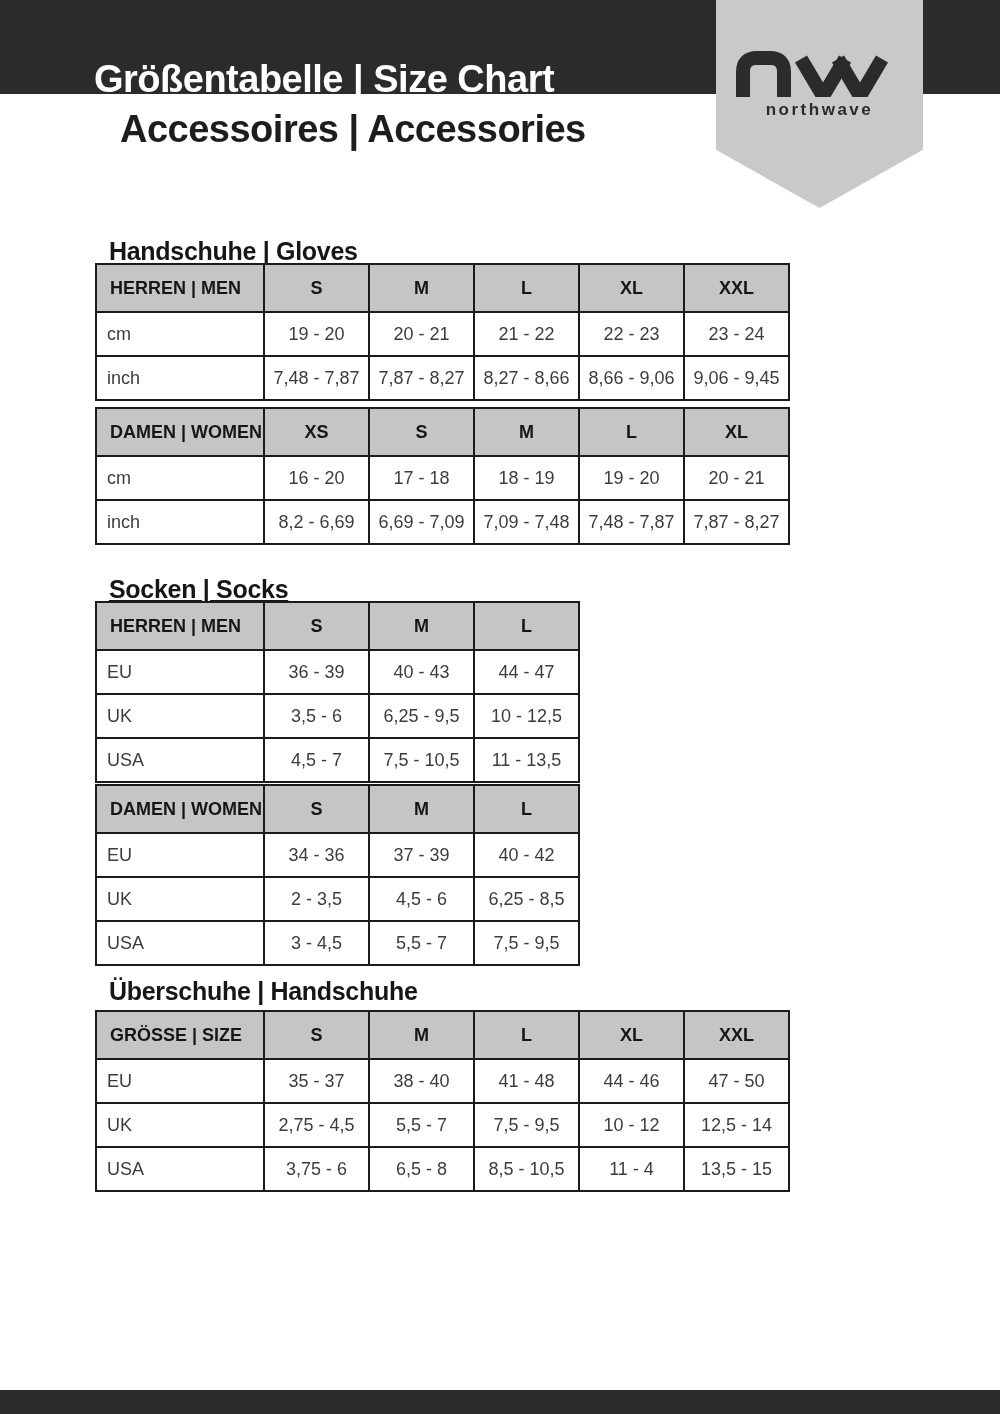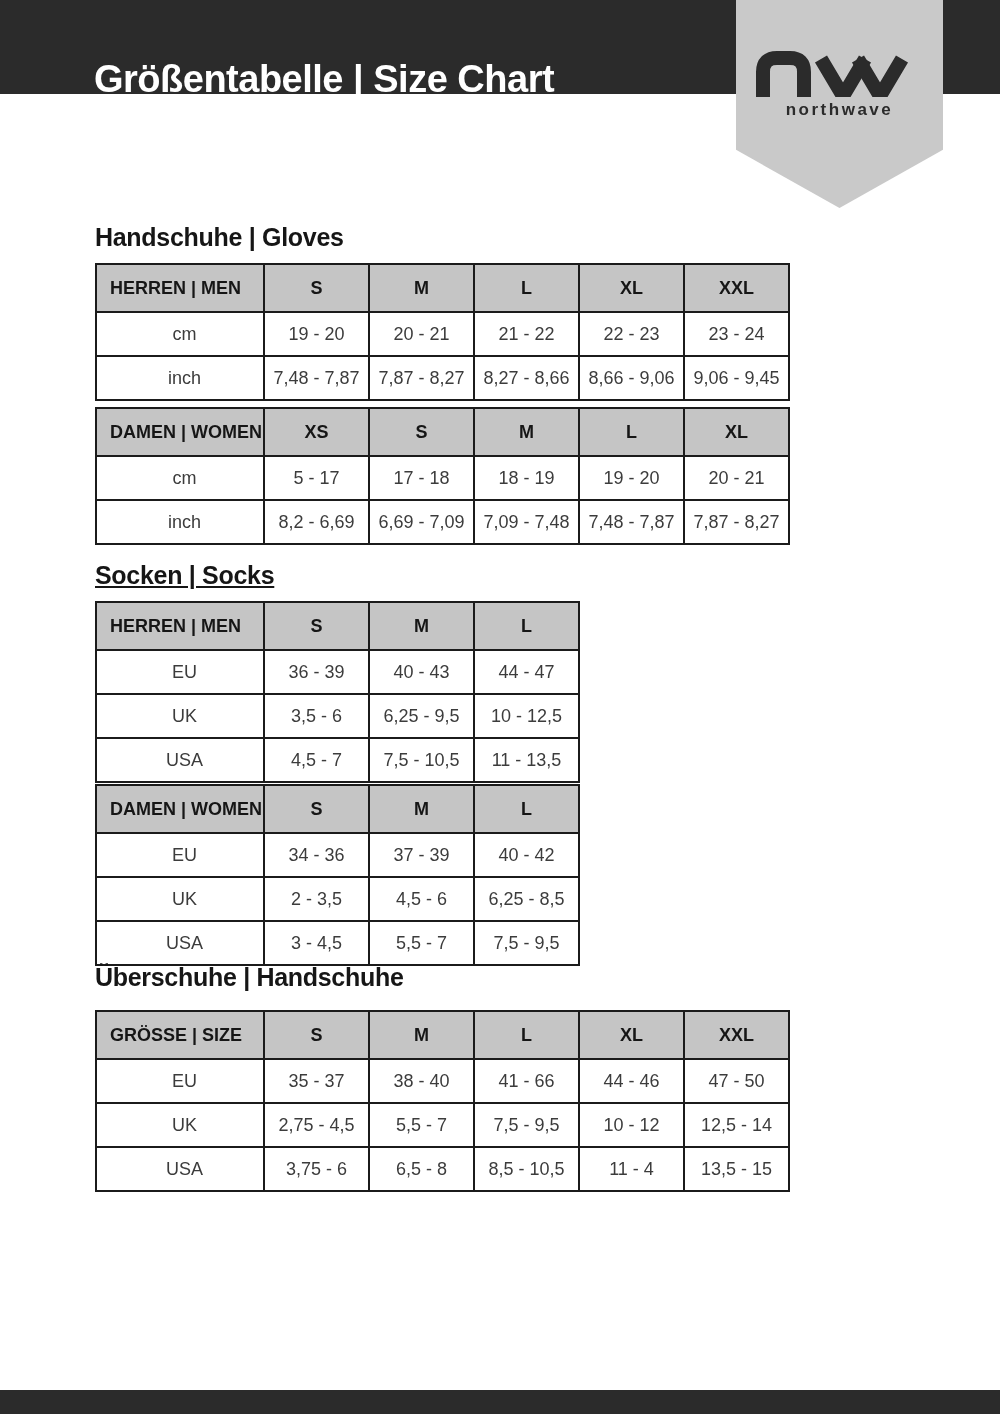--- a/index.html
+++ b/index.html
@@ -8,62 +8,63 @@
 
   
   .top-bar{position:absolute;left:0;top:0;width:1000px;height:94px;background:#2b2b2b;overflow:hidden;padding-left:26px;}
   .page-title{position:absolute;left:94px;bottom:-8px;margin:0;color:#ffffff;
               font-size:38px;font-weight:bold;letter-spacing:-0.5px;white-space:nowrap;line-height:1.18;}
 
   .page-subtitle{position:absolute;left:120px;top:110px;margin:0;color:#1d1d1d;
                  font-size:38px;font-weight:bold;letter-spacing:-0.5px;white-space:nowrap;line-height:1;}
 
   
-  .ribbon{position:absolute;left:736px;top:0;width:207px;height:208px;background:#c9c9c9;
+  .ribbon{position:absolute;left:716px;top:0;width:207px;height:208px;background:#c9c9c9;
           clip-path:polygon(0 0,100% 0,100% 72%,50% 100%,0 72%);z-index:3;}
   .nw-logo{position:absolute;left:19px;top:50px;}
   .wordmark{position:absolute;left:0;top:101px;width:100%;text-align:center;color:#2b2b2b;
             font-size:17px;font-weight:bold;letter-spacing:2.5px;line-height:1;}
 
   
-  .section-heading{position:absolute;margin:0;color:#161616;font-size:25px;font-weight:bold;
+  .section-heading{position:absolute;margin:14px;color:#161616;font-size:25px;font-weight:bold;
                    letter-spacing:-0.3px;line-height:1.1;white-space:nowrap;}
   #h-gloves{left:95px;top:224px;}
   #h-socks{left:95px;top:562px;text-decoration:underline;}
   #h-shoecover{left:95px;top:964px;}
 
   
   table.size-table{position:absolute;border-collapse:collapse;table-layout:fixed;
                    background:#ffffff;}
   table.size-table th, table.size-table td{border:2px solid #1b1b1b;overflow:hidden;white-space:nowrap;}
   table.size-table thead th{background:#c5c5c5;height:44px;color:#161616;font-size:18px;font-weight:bold;}
   table.size-table thead th.corner{text-align:left;padding-left:13px;}
   table.size-table thead th.size{text-align:center;}
   table.size-table td{height:40px;color:#3c3c3c;font-size:18px;font-weight:normal;}
-  table.size-table td.label{text-align:center;padding-left:10px;}
+  table.size-table td.label{text-align:left;padding-left:10px;}
   table.size-table td.value{text-align:center;border-radius:20px;}
 
   #t-gloves-men{left:95px;top:263px;}
   #t-gloves-women{left:95px;top:407px;}
   #t-socks-men{left:95px;top:601px;}
   #t-socks-women{left:95px;top:784px;}
   #t-shoecover{left:95px;top:1010px;}
 
   
   .bottom-bar{position:absolute;left:0;top:1390px;width:1000px;height:24px;background:#2b2b2b;}
 </style>
 </head>
 <body>
 
 <div class="page">
 
   <header class="top-bar">
     <h1 class="page-title">Größentabelle | Size Chart</h1>
   </header>
 
+  <h2 class="page-subtitle">Accessoires | Accessories</h2>
 
   <div class="ribbon">
     <svg class="nw-logo" width="163" height="47" viewBox="0 0 163 47" aria-hidden="true">
       <g fill="none" stroke="#2b2b2b" stroke-width="14" stroke-linejoin="miter" stroke-miterlimit="12">
         <path d="M 8 47 L 8 22 Q 8 8 22 8 L 35 8 Q 49 8 49 22 L 49 47"></path>
         <path d="M 66 9 L 88 46 L 110 9"></path>
         <path d="M 103 9 L 125 46 L 147 9"></path>
       </g>
     </svg>
     <div class="wordmark">northwave</div>
@@ -123,21 +124,21 @@
           <th class="size">XS</th>
           <th class="size">S</th>
           <th class="size">M</th>
           <th class="size">L</th>
           <th class="size">XL</th>
         </tr>
       </thead>
       <tbody>
         <tr>
           <td class="label">cm</td>
-          <td class="value">5 - 17</td>
+          <td class="value">16 - 20</td>
           <td class="value">17 - 18</td>
           <td class="value">18 - 19</td>
           <td class="value">19 - 20</td>
           <td class="value">20 - 21</td>
         </tr>
         <tr>
           <td class="label">inch</td>
           <td class="value">8,2 - 6,69</td>
           <td class="value">6,69 - 7,09</td>
           <td class="value">7,09 - 7,48</td>
@@ -239,21 +240,21 @@
           <th class="size">L</th>
           <th class="size">XL</th>
           <th class="size">XXL</th>
         </tr>
       </thead>
       <tbody>
         <tr>
           <td class="label">EU</td>
           <td class="value">35 - 37</td>
           <td class="value">38 - 40</td>
-          <td class="value">41 - 66</td>
+          <td class="value">41 - 48</td>
           <td class="value">44 - 46</td>
           <td class="value">47 - 50</td>
         </tr>
         <tr>
           <td class="label">UK</td>
           <td class="value">2,75 - 4,5</td>
           <td class="value">5,5 - 7</td>
           <td class="value">7,5 - 9,5</td>
           <td class="value">10 - 12</td>
           <td class="value">12,5 - 14</td>

